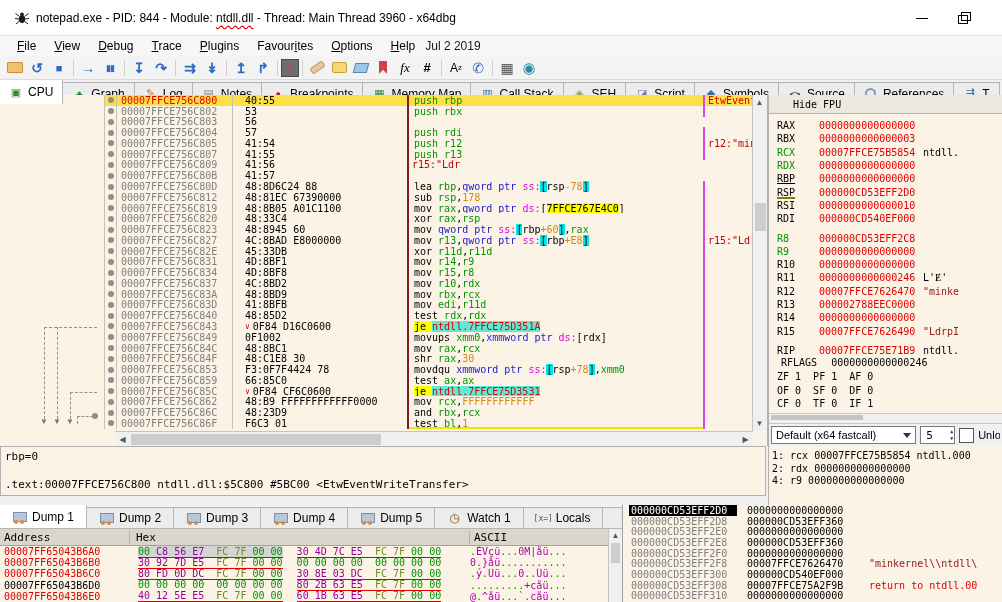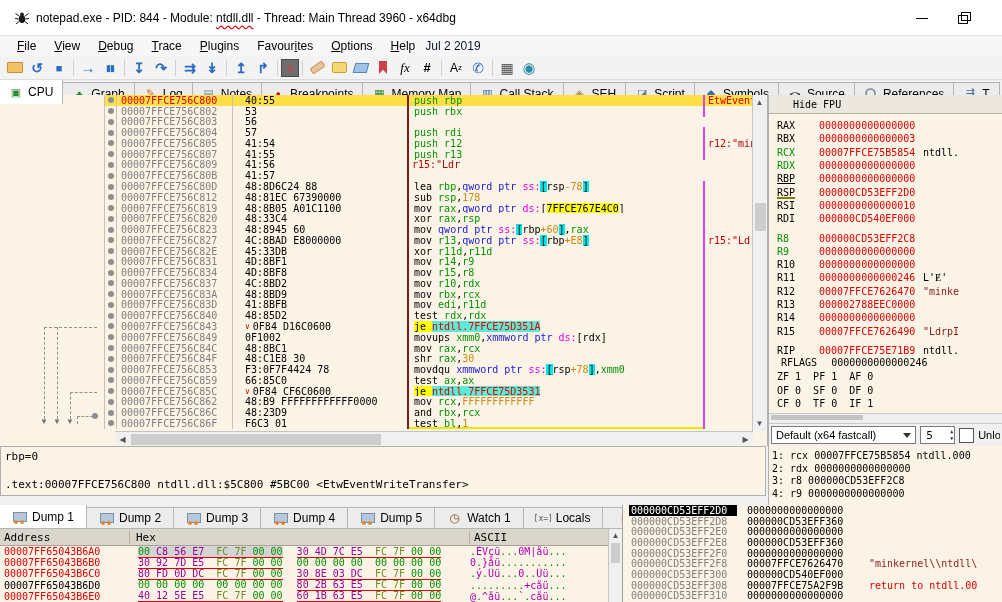--- a/index.html
+++ b/index.html
@@ -419,21 +419,21 @@
     <div class="ccspin">
       <span>5</span>
       <span class="spinarrows">
           <span>▲</span>
           <span>▼</span>
         </span>
     </div>
     <span class="cbox"></span>
     <span class="cblabel">Unlo</span>
   </div>
-  <div class="args"><div class="argrow">1: rcx 00007FFCE75B5854 ntdll.000</div><div class="argrow">2: rdx 0000000000000000</div><div class="argrow">3: r8 000000CD53EFF2C8</div><div class="argrow">4: r9 0000000000000000</div></div>
+  <div class="args"><div class="argrow">1: rcx 00007FFCE75B5854 ntdll.000</div><div class="argrow">2: rdx 0000000000000000</div><div class="argrow">4: r9 0000000000000000</div></div>
 </div>
 
 <div class="infobox">
   <div class="info-line1">rbp=0</div>
   <div class="info-line2">.text:00007FFCE756C800 ntdll.dll:$5C800 #5BC00 &lt;EtwEventWriteTransfer&gt;</div>
 </div>
 
 <div class="dumparea">
   <div class="dtabs">
       <span class="dtab active">

